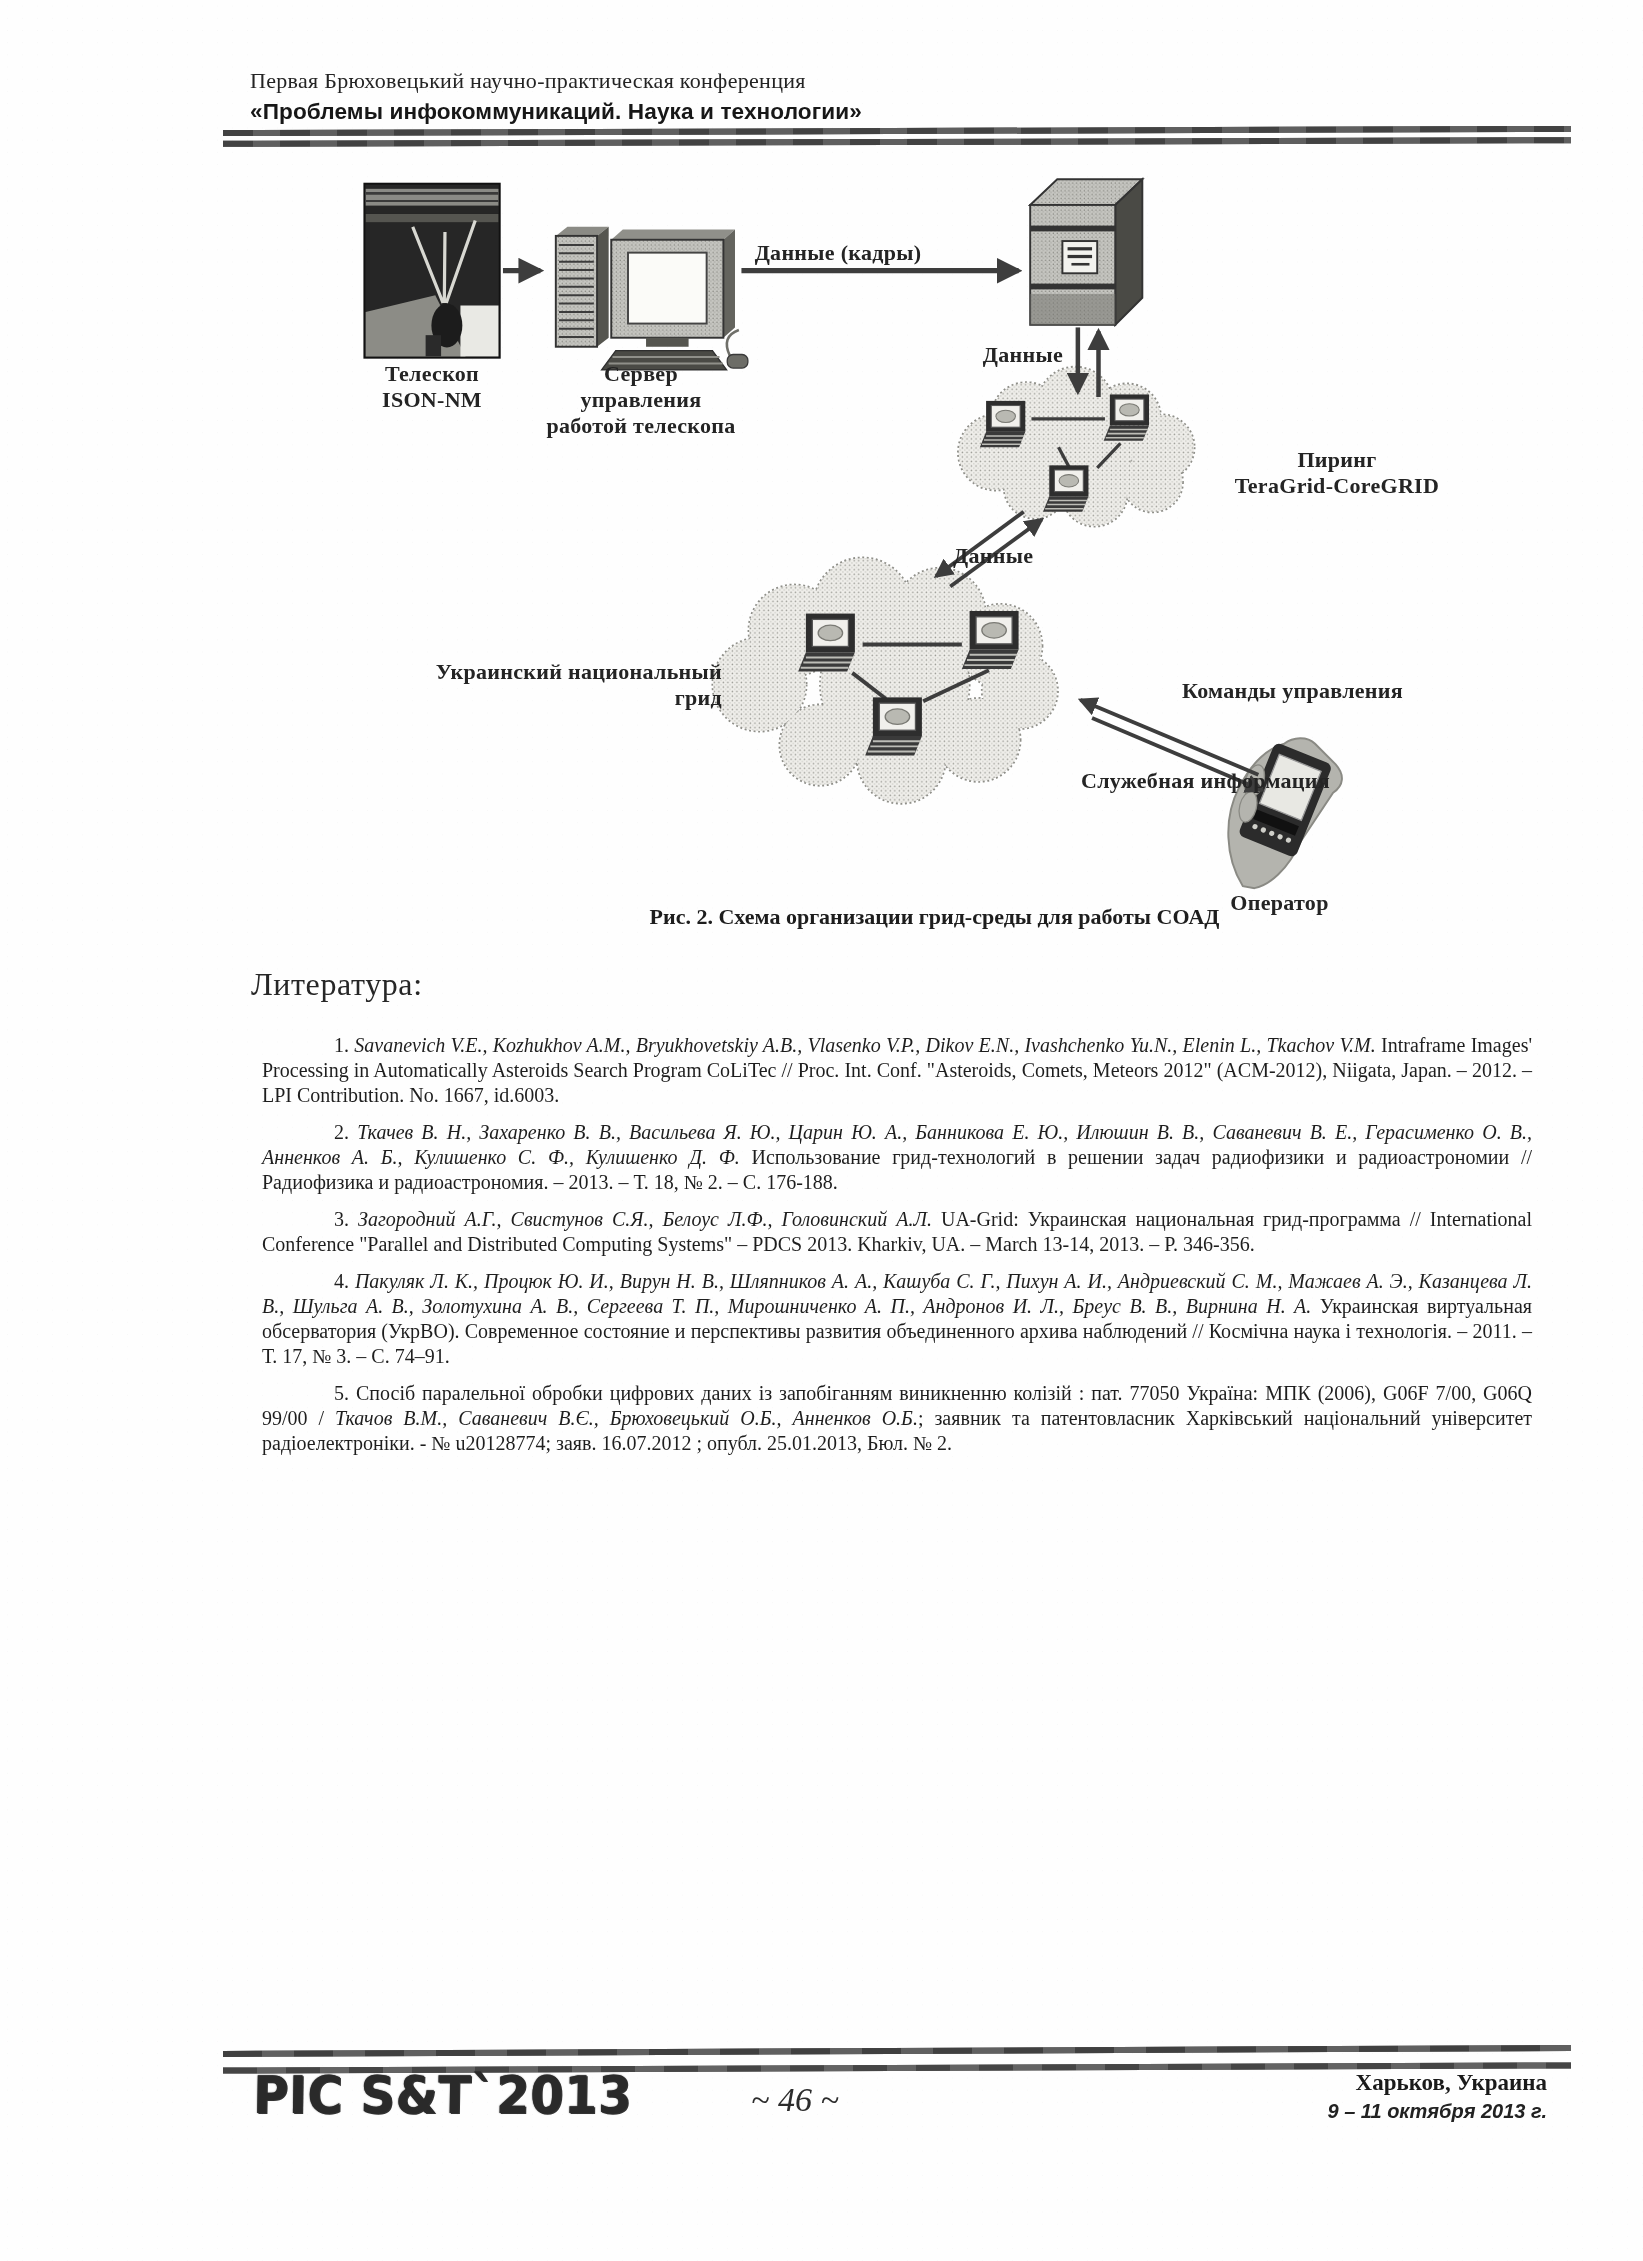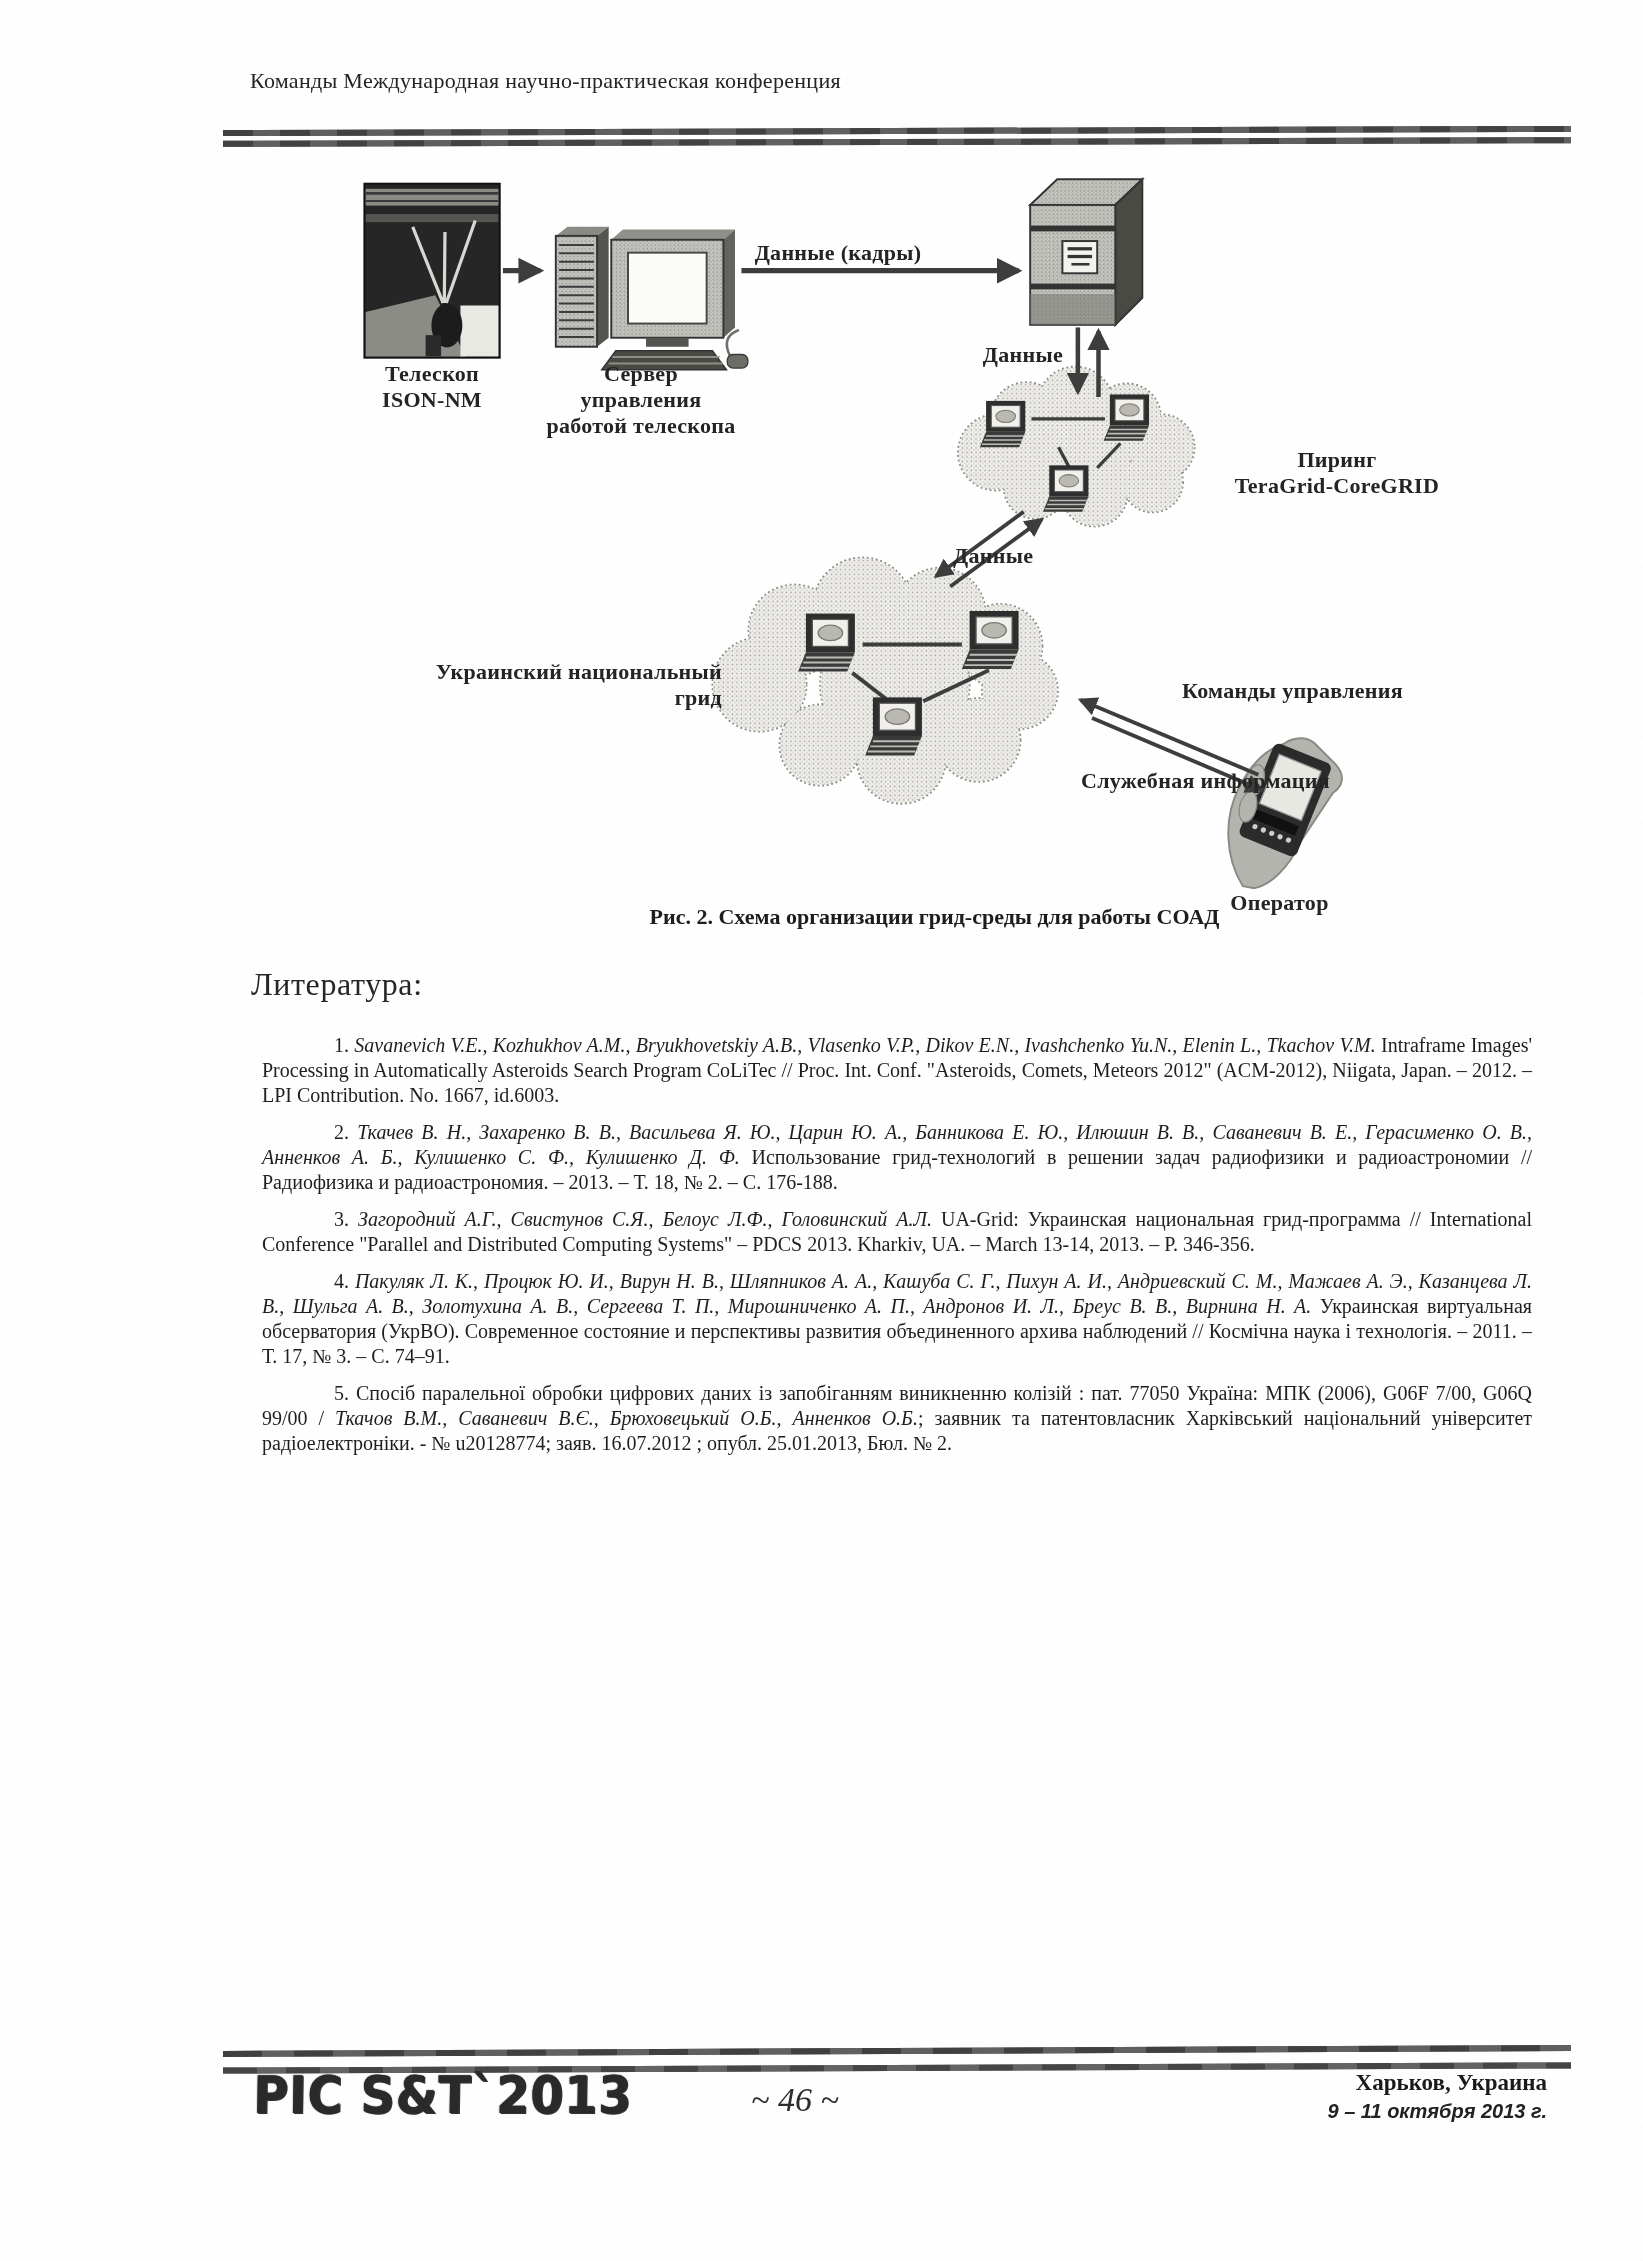--- a/index.html
+++ b/index.html
@@ -41,21 +41,22 @@
   .dates{position:absolute;right:97px;top:2100px;text-align:right;
          font-family:"Liberation Sans",sans-serif;font-weight:bold;font-style:italic;font-size:20px;color:#222;}
   svg.diagram{position:absolute;left:0;top:0;}
 </style>
 </head>
 <body>
 
 <div class="page">
 
   <div class="hdr">
-    <div class="hdr-l1">Команды Международная научно-практическая конференция</div>
+    <div class="hdr-l1">Первая Брюховецький научно-практическая конференция</div>
+    <div class="hdr-l2">«Проблемы инфокоммуникаций. Наука и технологии»</div>
   </div>
   <div class="rule r1"></div>
   <div class="rule r2"></div>
 
   <svg class="diagram" width="1644" height="941" viewBox="0 0 2550 1460">
     <defs>
       <pattern id="cdots" width="7" height="7" patternUnits="userSpaceOnUse">
         <rect width="7" height="7" fill="#efeeea"></rect>
         <circle cx="2" cy="2" r="1.2" fill="#9a9a94"></circle>
         <circle cx="5.5" cy="5.5" r=".9" fill="#b3b3ad"></circle>

